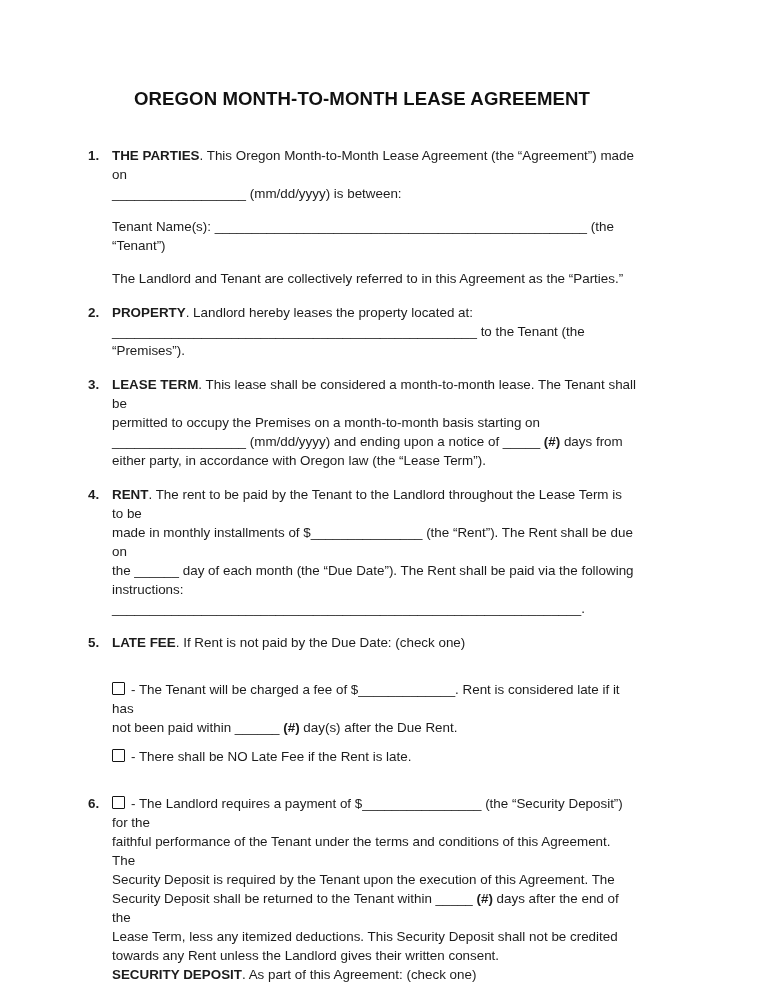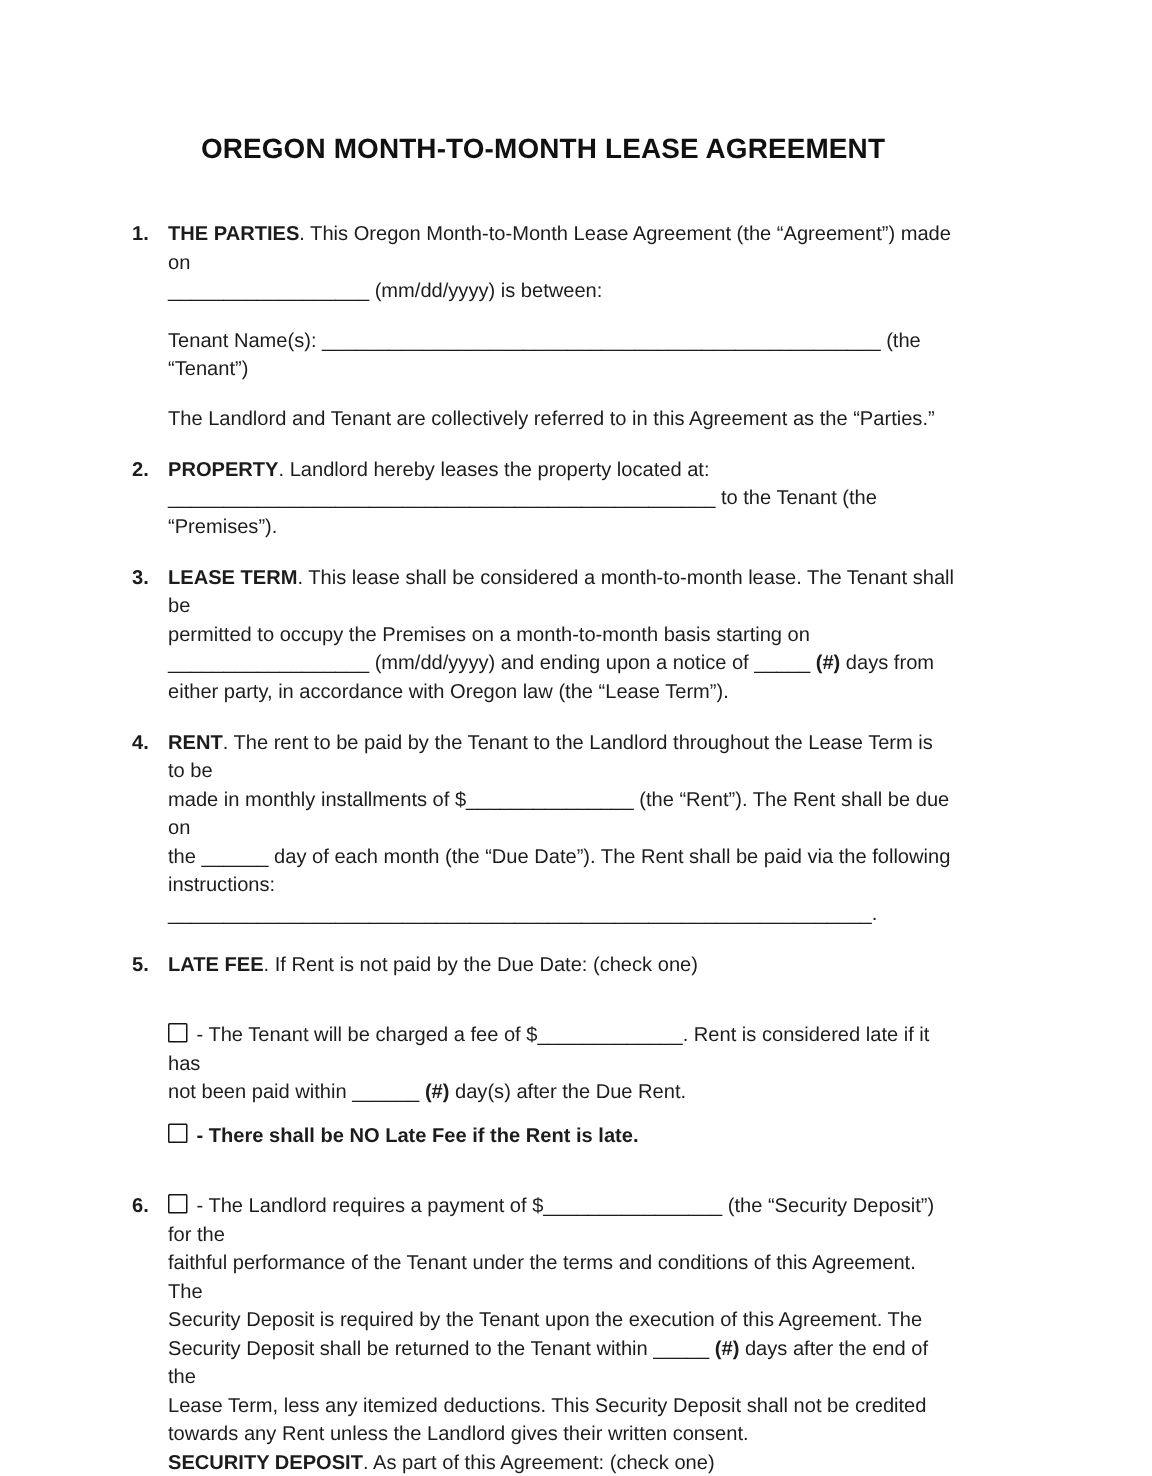--- a/index.html
+++ b/index.html
@@ -18,21 +18,21 @@
     font-size:18.6px;line-height:22px;font-weight:700;
     text-align:center;margin:0 0 36px 0;color:#111;
     letter-spacing:0.1px;
   }
   .sec{position:relative;padding-left:24px;margin-top:15px;}
   .sec.first{margin-top:0;}
   .num{position:absolute;left:0;top:0;font-weight:700;}
   .p{margin:14px 0 0 0;white-space:pre-wrap;}
   .p.pfirst{margin-top:0;}
   .p.cb{margin-top:28px;}
-  .p.cb2{margin-top:10px;font-weight:bold;}
+  .p.cb2{margin-top:10px;}
   .p b{font-weight:700;}
   .cbx{
     display:inline-block;width:11px;height:11px;
     border:1.6px solid #141414;border-radius:1px;
     margin-right:6px;vertical-align:-1px;background:#fff;
   }
   .footer{
     position:absolute;left:88px;right:112px;top:924px;
     display:flex;justify-content:space-between;align-items:center;
   }

